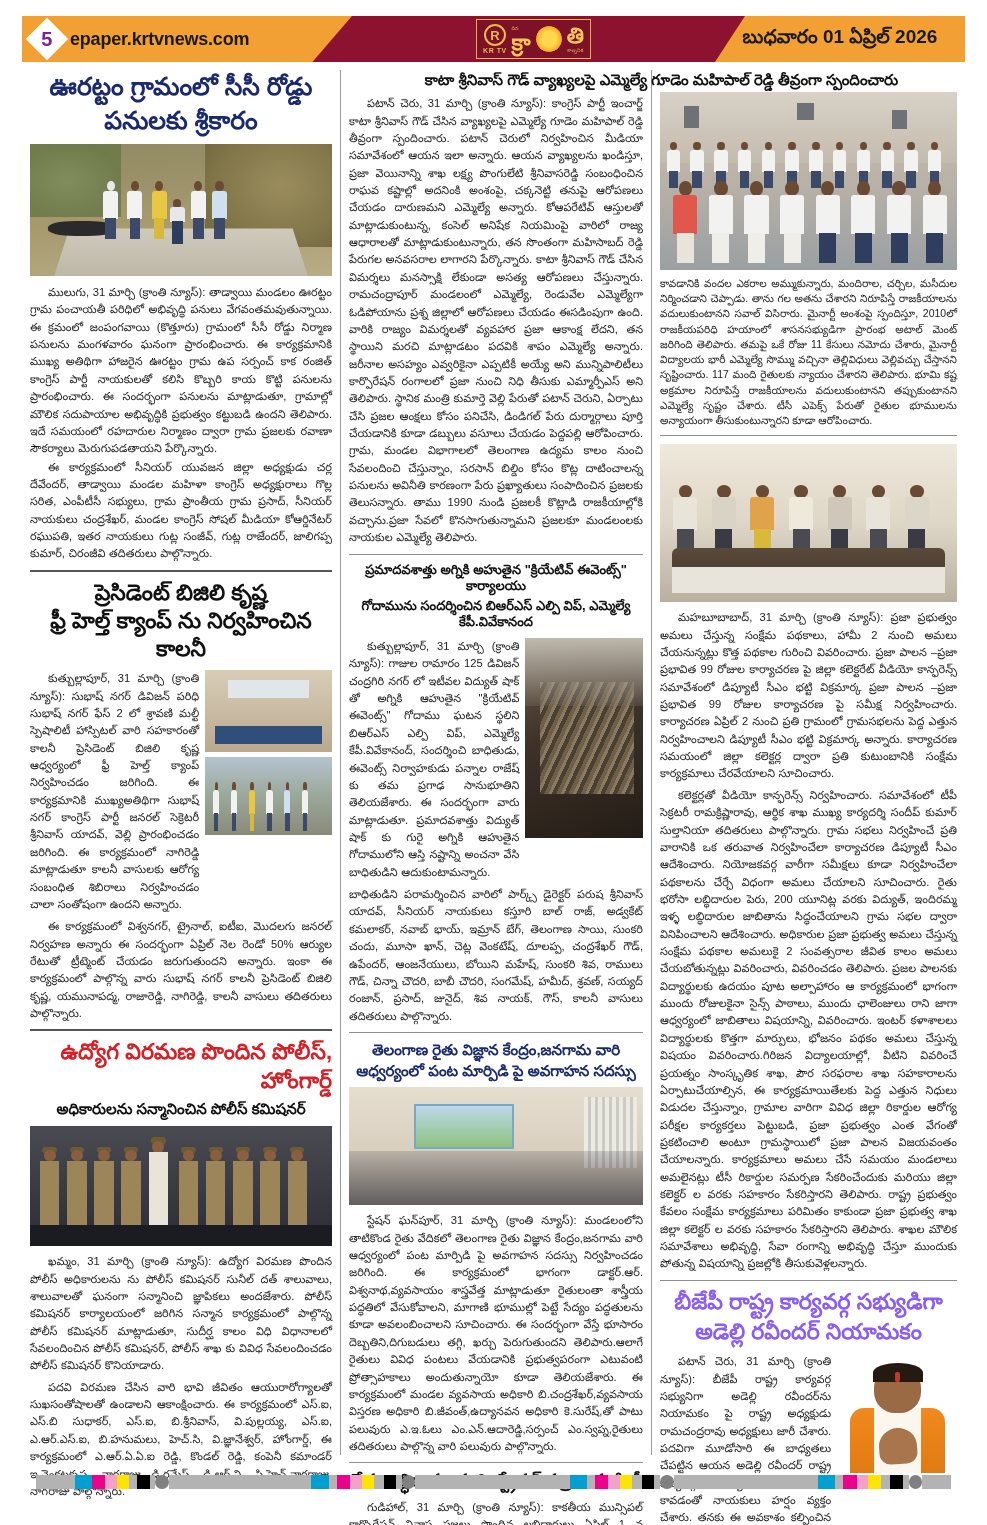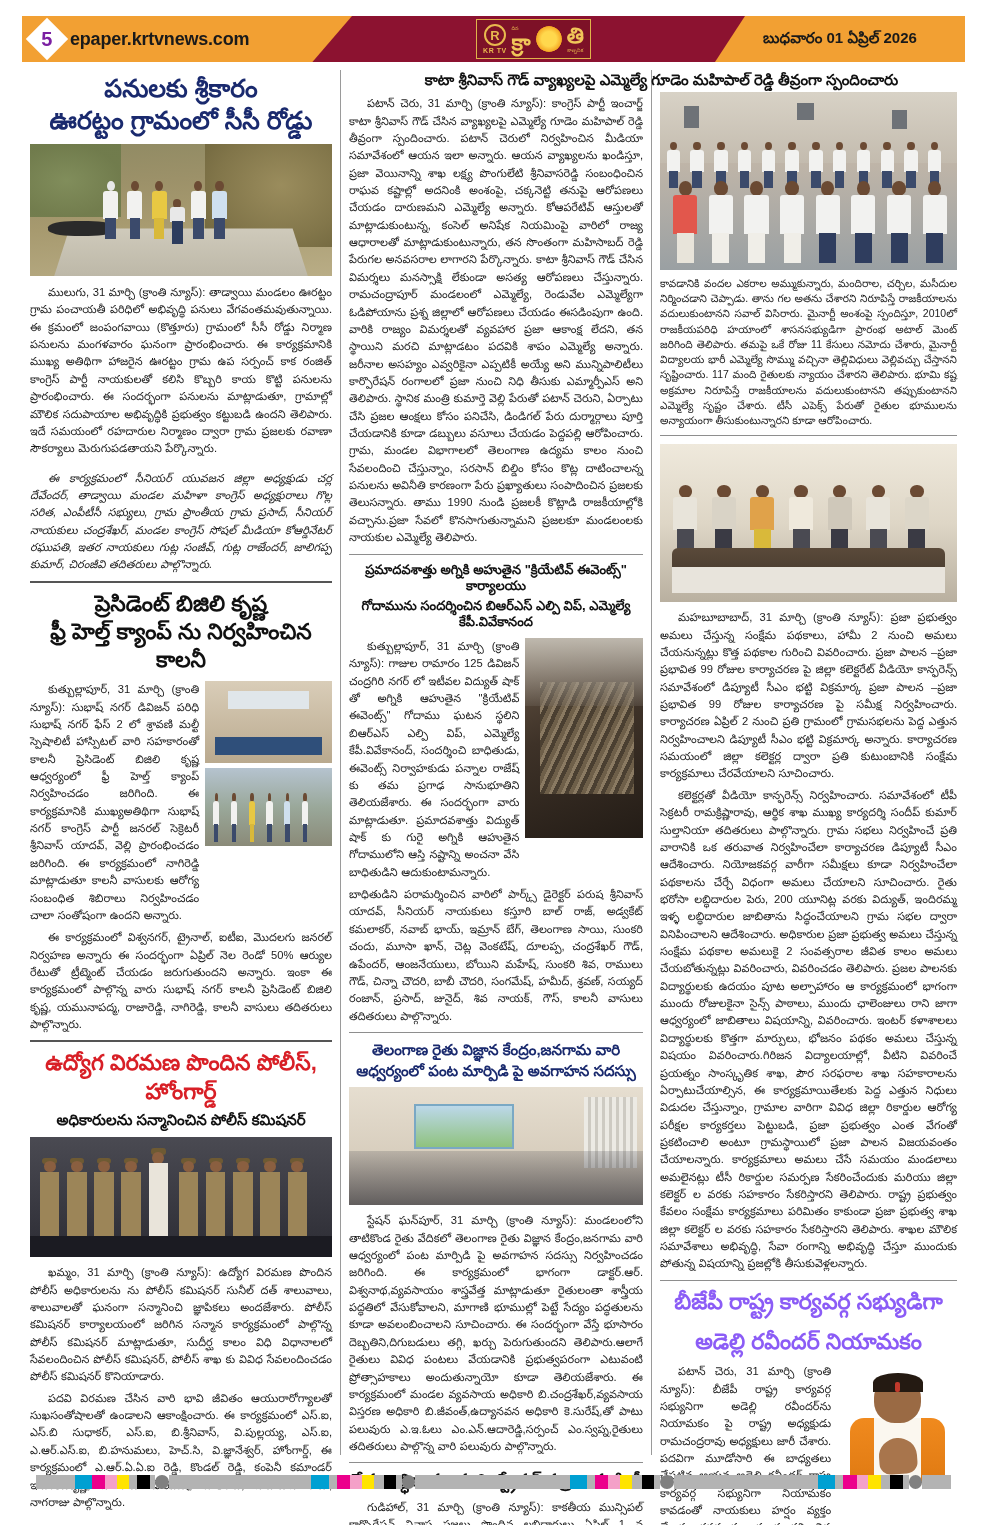--- a/index.html
+++ b/index.html
@@ -96,21 +96,21 @@
   .logo-tiny { font-size: 5px; color: #e8b94e; }
   .mast-right {
     width: 250px;
     background: #f2a033;
     display: flex;
     align-items: center;
     justify-content: center;
     clip-path: polygon(12% 0, 100% 0, 100% 100%, 0 100%);
   }
   .mast-date {
-    font-size: 15px;
+    font-size: 19px;
     font-weight: bold;
     color: #1a1a1a;
   }
 
   
   .page {
     position: absolute;
     left: 22px; top: 70px;
     width: 943px;
     height: 1385px;
@@ -127,21 +127,21 @@
   
   .hl {
     text-align: center;
     font-weight: bold;
     line-height: 1.28;
     font-family: "Liberation Sans", sans-serif;
   }
   .hl-navy  { color: #1a2a6e; }
   .hl-black { color: #111111; }
   .hl-green { color: #1a7a2e; }
-  .hl-red   { color: #d81f26; }
+  .hl-red   { color: #d81f26; text-align: right; }
   .hl-orange{ color: #8b5cf6; }
 
   .hl-xl { font-size: 25px; }
   .hl-lg { font-size: 22px; }
   .hl-md { font-size: 17px; }
   .hl-sm { font-size: 15px; }
   .hl-xs { font-size: 13px; }
 
   .sub-hl {
     text-align: center;
@@ -319,22 +319,22 @@
   <div class="mast-right">
     <div class="mast-date">బుధవారం   01 ఏప్రిల్ 2026</div>
   </div>
 </div>
 
 <div class="page">
 
   <div class="col col-1">
 
     <div>
+      <div class="hl hl-navy hl-xl">ఊరట్టం గ్రామంలో సీసీ రోడ్డు</div>
       <div class="hl hl-navy hl-xl" style="margin-top:2px;">పనులకు శ్రీకారం</div>
-      <div class="hl hl-navy hl-xl">ఊరట్టం గ్రామంలో సీసీ రోడ్డు</div>
 
       <div class="photo ph-road" style="height:132px;margin-top:8px;">
         <div class="photo-inner">
           <div class="sky"></div>
             <div class="bush"></div>
             <div class="bush2"></div>
           <div class="concrete"></div>
             <div class="pile"></div>
           <div class="fig" style="left:16%"></div>
           <div class="fig cap" style="left:24%">
@@ -364,21 +364,21 @@
             </div>
           <div class="fig blue" style="left:60%">
               <div class="head"></div>
               <div class="torso"></div>
               <div class="legs"></div>
             </div>
         </div>
       </div>
 
       <div class="body-txt indent" style="margin-top:8px;">ములుగు, 31 మార్చి (క్రాంతి న్యూస్): తాడ్వాయి మండలం ఊరట్టం గ్రామ పంచాయతీ పరిధిలో అభివృద్ధి పనులు వేగవంతమవుతున్నాయి. ఈ క్రమంలో జంపంగవాయి (కొత్తూరు) గ్రామంలో సీసీ రోడ్డు నిర్మాణ పనులను మంగళవారం ఘనంగా ప్రారంభించారు. ఈ కార్యక్రమానికి ముఖ్య అతిథిగా హాజరైన ఊరట్టం గ్రామ ఉప సర్పంచ్ కాక రంజిత్ కాంగ్రెస్ పార్టీ నాయకులతో కలిసి కొబ్బరి కాయ కొట్టి పనులను ప్రారంభించారు. ఈ సందర్భంగా పనులను మాట్లాడుతూ, గ్రామాల్లో మౌలిక సదుపాయాల అభివృద్ధికి ప్రభుత్వం కట్టుబడి ఉందని తెలిపారు. ఇదే సమయంలో రహదారుల నిర్మాణం ద్వారా గ్రామ ప్రజలకు రవాణా సౌకర్యాలు మెరుగుపడతాయని పేర్కొన్నారు.</div>
-      <div class="body-txt indent" style="margin-top:12px;font-style:italic;">ఈ కార్యక్రమంలో సీనియర్ యువజన జిల్లా అధ్యక్షుడు చర్ల దేవేందర్, తాడ్వాయి మండల మహిళా కాంగ్రెస్ అధ్యక్షురాలు గొల్ల సరిత, ఎంపీటీసీ సభ్యులు, గ్రామ ప్రాంతీయ గ్రామ ప్రసాద్, సీనియర్ నాయకులు చంద్రశేఖర్, మండల కాంగ్రెస్ సోషల్ మీడియా కోఆర్డినేటర్ రఘుపతి, ఇతర నాయకులు గుట్ల సంజీవ్, గుట్ల రాజేందర్, జాలిగప్ప కుమార్, చిరంజీవి తదితరులు పాల్గొన్నారు.</div>
+      <div class="body-txt indent" style="margin-top:1px;">ఈ కార్యక్రమంలో సీనియర్ యువజన జిల్లా అధ్యక్షుడు చర్ల దేవేందర్, తాడ్వాయి మండల మహిళా కాంగ్రెస్ అధ్యక్షురాలు గొల్ల సరిత, ఎంపీటీసీ సభ్యులు, గ్రామ ప్రాంతీయ గ్రామ ప్రసాద్, సీనియర్ నాయకులు చంద్రశేఖర్, మండల కాంగ్రెస్ సోషల్ మీడియా కోఆర్డినేటర్ రఘుపతి, ఇతర నాయకులు గుట్ల సంజీవ్, గుట్ల రాజేందర్, జాలిగప్ప కుమార్, చిరంజీవి తదితరులు పాల్గొన్నారు.</div>
     </div>
 
     <div class="rule-thick"></div>
 
     <div>
       <div class="hl hl-black hl-lg" style="margin-top:2px;">ప్రెసిడెంట్ బిజిలి కృష్ణ</div>
       <div class="hl hl-black hl-lg">ఫ్రీ హెల్త్ క్యాంప్ ను నిర్వహించిన కాలనీ</div>
 
       <div style="display:flex;gap:6px;margin-top:7px;">
         <div style="flex:1 1 55%;">
@@ -726,21 +726,21 @@
       </div>
 
       <div class="body-txt indent" style="margin-top:7px;">మహబూబాబాద్, 31 మార్చి (క్రాంతి న్యూస్): ప్రజా ప్రభుత్వం అమలు చేస్తున్న సంక్షేమ పథకాలు, హామీ 2 నుంచి అమలు చేయనున్నట్లు కొత్త పథకాల గురించి వివరించారు. ప్రజా పాలన –ప్రజా ప్రభావిత 99 రోజుల కార్యాచరణ పై జిల్లా కలెక్టరేట్ వీడియో కాన్ఫరెన్స్ సమావేశంలో డిప్యూటీ సీఎం భట్టి విక్రమార్క ప్రజా పాలన –ప్రజా ప్రభావిత 99 రోజుల కార్యాచరణ పై సమీక్ష నిర్వహించారు. కార్యాచరణ ఏప్రిల్ 2 నుంచి ప్రతి గ్రామంలో గ్రామసభలను పెద్ద ఎత్తున నిర్వహించాలని డిప్యూటీ సీఎం భట్టి విక్రమార్క అన్నారు. కార్యాచరణ సమయంలో జిల్లా కలెక్టర్ల ద్వారా ప్రతి కుటుంబానికి సంక్షేమ కార్యక్రమాలు చేరవేయాలని సూచించారు.</div>
       <div class="body-txt indent" style="margin-top:4px;">కలెక్టర్లతో వీడియో కాన్ఫరెన్స్ నిర్వహించారు. సమావేశంలో టీపీ సెక్రటరీ రామక్రిష్ణారావు, ఆర్థిక శాఖ ముఖ్య కార్యదర్శి సందీప్ కుమార్ సుల్తానియా తదితరులు పాల్గొన్నారు. గ్రామ సభలు నిర్వహించే ప్రతి వారానికి ఒక తరువాత నిర్వహించేలా కార్యాచరణ డిప్యూటీ సీఎం ఆదేశించారు. నియోజకవర్గ వారీగా సమీక్షలు కూడా నిర్వహించేలా పథకాలను చేర్చే విధంగా అమలు చేయాలని సూచించారు. రైతు భరోసా లబ్ధిదారుల పెరు, 200 యూనిట్ల వరకు విద్యుత్, ఇందిరమ్మ ఇళ్ళ లబ్ధిదారుల జాబితాను సిద్ధంచేయాలని గ్రామ సభల ద్వారా వినిపించాలని ఆదేశించారు. అధికారుల ప్రజా ప్రభుత్వ అమలు చేస్తున్న సంక్షేమ పథకాల అమలుకై 2 సంవత్సరాల జీవిత కాలం అమలు చేయబోతున్నట్లు వివరించారు, వివరించడం తెలిపారు. ప్రజల పాలనకు విద్యార్థులకు ఉదయం పూట అల్పాహారం ఆ కార్యక్రమంలో భాగంగా ముందు రోజులకైనా సైన్స్ పాఠాలు, ముందు ఛాలెంజులు రాని జాగా ఆధ్వర్యంలో జాబితాలు విషయాన్ని, వివరించారు. ఇంటర్ కళాశాలలు విద్యార్థులకు కొత్తగా మార్పులు, భోజనం పథకం అమలు చేస్తున్న విషయం వివరించారు.గిరిజన విద్యాలయాల్లో, వీటిని వివరించే ప్రయత్నం సాంస్కృతిక శాఖ, పౌర సరఫరాల శాఖ సహకారాలను ఏర్పాటుచేయాల్సిన, ఈ కార్యక్రమాయితేలకు పెద్ద ఎత్తున నిధులు విడుదల చేస్తున్నాం, గ్రామాల వారిగా వివిధ జిల్లా రికార్డుల ఆరోగ్య పరీక్షల కార్యకర్తలు పెట్టుబడి, ప్రజా ప్రభుత్వం ఎంత వేగంతో ప్రకటించాలి అంటూ గ్రామస్థాయిలో ప్రజా పాలన విజయవంతం చేయాలన్నారు. కార్యక్రమాలు అమలు చేసే సమయం మండలాలు అమలైనట్లు టీసీ రికార్డుల సమర్పణ సేకరించేందుకు మరియు జిల్లా కలెక్టర్ ల వరకు సహకారం సేకరిస్తారని తెలిపారు. రాష్ట్ర ప్రభుత్వం కేవలం సంక్షేమ కార్యక్రమాలు పరిమితం కాకుండా ప్రజా ప్రభుత్వ శాఖ జిల్లా కలెక్టర్ ల వరకు సహకారం సేకరిస్తారని తెలిపారు. శాఖల మౌలిక సమావేశాలు అభివృద్ధి, సేవా రంగాన్ని అభివృద్ధి చేస్తూ ముందుకు పోతున్న విషయాన్ని ప్రజల్లోకి తీసుకువెళ్లలన్నారు.</div>
     </div>
 
     <div class="rule"></div>
 
     <div>
       <div class="hl hl-orange hl-lg">బీజేపీ రాష్ట్ర కార్యవర్గ సభ్యుడిగా</div>
-      <div class="hl hl-orange hl-lg" style="margin-top:12px;">అడెల్లి రవీందర్ నియామకం</div>
+      <div class="hl hl-orange hl-lg" style="margin-top:2px;">అడెల్లి రవీందర్ నియామకం</div>
 
       <div style="display:flex;gap:7px;margin-top:7px;">
         <div style="flex:1 1 58%;">
           <div class="body-txt indent">పటాన్ చెరు, 31 మార్చి (క్రాంతి న్యూస్): బీజేపీ రాష్ట్ర కార్యవర్గ సభ్యునిగా అడెల్లి రవీందర్‌ను నియామకం పై రాష్ట్ర అధ్యక్షుడు రామచంద్రరావు అధ్యక్షులు జారీ చేశారు. పదవిగా మూడోసారి ఈ బాధ్యతలు చేపట్టిన ఆయన అడెల్లి రవీందర్ రాష్ట్ర కార్యవర్గ సభ్యునిగా నియామకం కావడంతో నాయకులు హర్షం వ్యక్తం చేశారు. తనకు ఈ అవకాశం కల్పించిన రాష్ట్ర అధ్యక్షుడు రామచంద్రరావు, కేంద్ర మంత్రి బండి సంజయ్, ఎంపీ రఘునందన్ రావు, ఎంపీ ఈటెల రాజేందర్, పార్టీ అధ్యక్షుడు గోదావరి తదితరులకు ఆయన కృతజ్ఞతలు తెలిపారు. పార్టీ కార్యక్రమాలను మరింత క్రియాశీలకంగా నిర్వహిస్తూ, పార్టీ బలోపేతానికి కృషి చేస్తానని, పార్టీ సిద్ధాంతాల పరిరక్షణ కోసం నిరంతరం పోరాడుతానని అడెల్లి రవీందర్ వెల్లడించారు.</div>
         </div>
         <div style="flex:0 0 40%;">
           <div class="photo ph-portrait" style="height:120px;">
             <div class="photo-inner">
               <div class="bg"></div>
               <div class="vest"></div>

